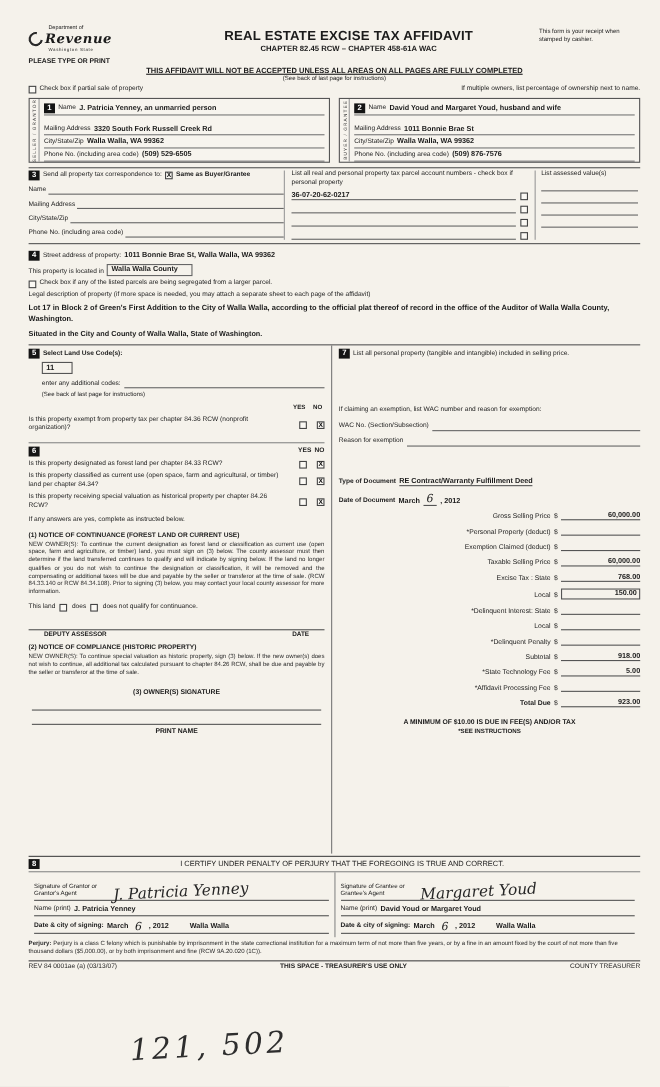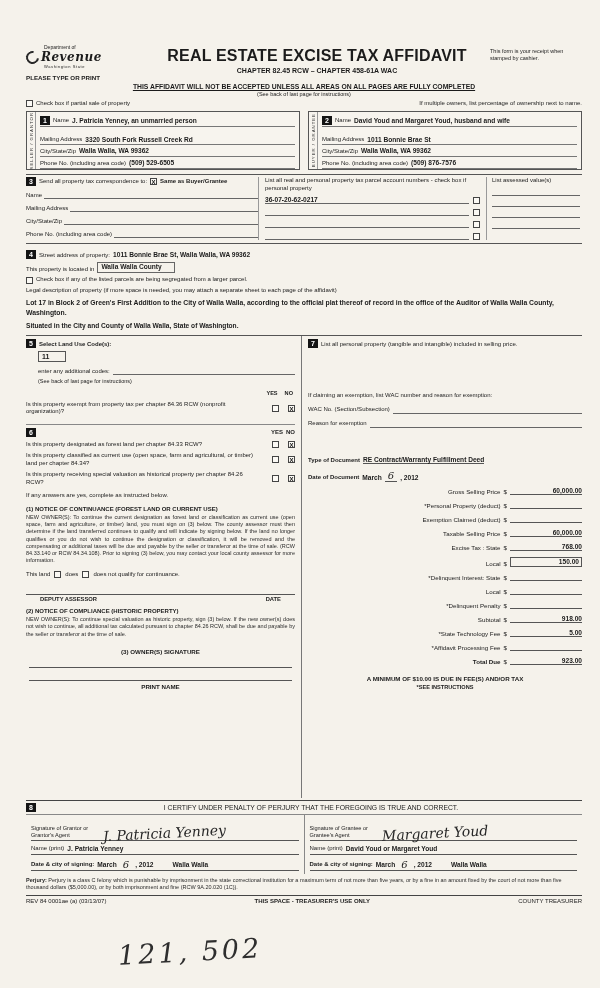--- a/index.html
+++ b/index.html
@@ -1,38 +1,38 @@
 <!DOCTYPE html>
 <html><head>
 <meta charset="utf-8">
 <style>
 *{margin:0;padding:0;box-sizing:border-box}
 body{width:600px;height:988px;overflow:hidden;background:#cfccc4;font-family:"Liberation Sans",sans-serif;color:#1b1b1b}
 #sheet{position:relative;width:600px;height:988px;background:#f5f2eb;overflow:hidden}
-#form{position:absolute;left:26px;top:44px;width:556px}
+#form{position:absolute;left:26px;top:22px;width:556px}
 .r{display:flex;align-items:flex-end;gap:3px}
 .lb{font-size:6px;line-height:1.25;color:#222}
 .b{font-weight:bold}
 .val{font-size:6.6px;font-weight:bold;line-height:1.2}
 .u{border-bottom:1px solid #555}
 .cb{flex:none;display:inline-block;width:7px;height:7px;border:1px solid #444;font-size:6px;line-height:6px;text-align:center;font-weight:bold;background:#fbf9f4;color:#111}
 .num{flex:none;display:inline-flex;align-items:center;justify-content:center;width:10px;height:9px;background:#141414;color:#fff;font-size:7px;font-weight:bold}
 .fill{flex:1;border-bottom:1px solid #666;min-height:8px}
 .spacer{flex:1}
 
 #hdr{display:flex;align-items:flex-start}
 #hdr-left{width:118px}
 #logo-dept{font-size:5px;margin-left:18px}
 #logo-row{display:flex;align-items:center;gap:2px}
 #logo-swoosh{display:inline-block;width:13px;height:13px;border:2px solid #2a2a2a;border-radius:50%;border-right-color:transparent;transform:rotate(-35deg)}
 #logo-name{font-family:"DejaVu Serif",serif;font-style:italic;font-weight:bold;font-size:12px;letter-spacing:.5px}
 #logo-sub{font-size:4px;letter-spacing:.6px;margin-left:18px}
 #please-type{font-size:6.2px;margin-top:5px}
 #hdr-center{flex:1;text-align:center;padding-top:3px}
-#title{font-weight:bold;font-size:16px;letter-spacing:.2px}
+#title{font-weight:bold;font-size:12px;letter-spacing:.2px}
 #chapter{font-weight:bold;font-size:7px;margin-top:2px}
 #hdr-right{width:92px;font-size:5.5px;line-height:1.3;padding-top:4px}
 #warnline{text-align:center;font-size:6.8px;text-decoration:underline;margin-top:2px}
 #seeback{text-align:center;font-size:5.5px;margin-top:1px}
 #partialrow{display:flex;align-items:center;gap:3px;margin-top:3px;font-size:6px}
 
 #parties{display:flex;gap:8px;margin-top:3px}
 .party{flex:1;border:1px solid #555;display:flex;background:#f7f4ee}
 .vwrap{width:9px;border-right:1px solid #999;display:flex;align-items:center;justify-content:center}
 .vtxt{writing-mode:vertical-rl;transform:rotate(180deg);font-size:4.3px;letter-spacing:1px;white-space:nowrap;color:#333}

